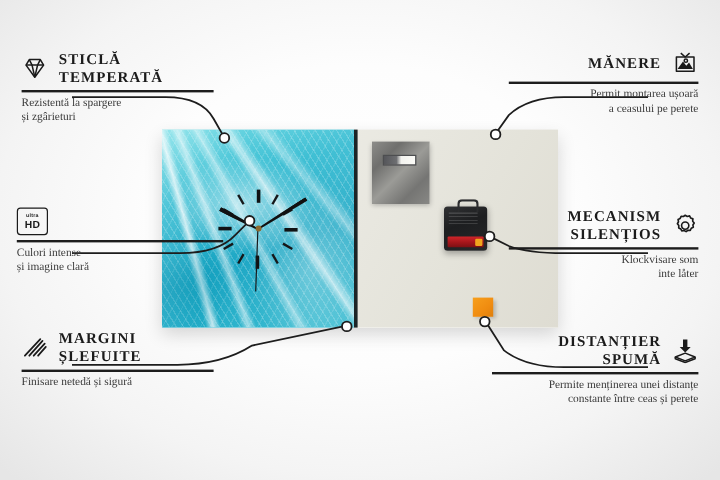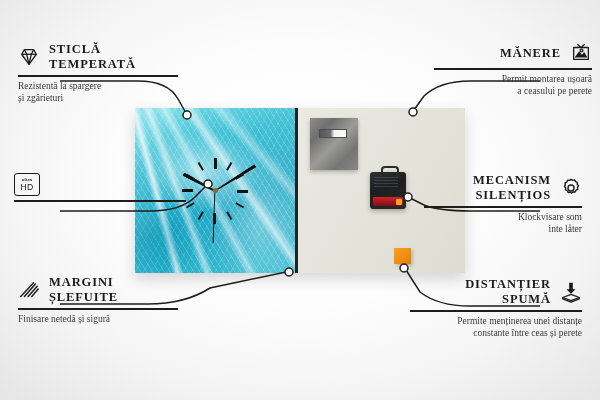--- a/index.html
+++ b/index.html
@@ -129,21 +129,21 @@
   }
   .callout.right .sub{text-align:right;}
   .ico{width:22px;height:22px;flex:0 0 22px;display:block;}
   .ico svg{display:block;width:22px;height:22px;}
 
   .hdbox{
     width:24px;height:21px;flex:0 0 24px;border:1.6px solid #1b1b1b;border-radius:3px;
     display:flex;flex-direction:column;align-items:center;justify-content:center;line-height:1;
   }
   .hdbox .u{font-family:"Liberation Sans",sans-serif;font-size:4.4px;font-weight:bold;letter-spacing:.2px;color:#1b1b1b;}
-  .hdbox .h{font-family:"Liberation Sans",sans-serif;font-size:8.6px;font-weight:normal;letter-spacing:.2px;color:#1b1b1b;margin-top:.5px;}
+  .hdbox .h{font-family:"Liberation Sans",sans-serif;font-size:8.6px;font-weight:bold;letter-spacing:.2px;color:#1b1b1b;margin-top:.5px;}
 
   
   #wires{position:absolute;left:0;top:0;width:600px;height:400px;pointer-events:none;}
 </style>
 </head>
 <body>
 
 <div id="stage">
 
   <div class="photo">
@@ -257,20 +257,23 @@
     <div class="head">
       <span class="hdbox">
         <span class="u">ultra</span>
         <span class="h">HD</span>
       </span>
       <span class="ttl">
         <br>
       </span>
     </div>
     <div class="rule"></div>
+    <div class="sub">
+      <span>Culori intense</span><br><span>și imagine clară</span>
+    </div>
   </div>
 
   <div class="callout left" style="left:18px;top:275px;width:160px;">
     <div class="head">
       <span class="ico">
         <svg viewBox="0 0 24 24" fill="none" stroke="#1b1b1b" stroke-width="1.6" stroke-linecap="round">
           <path d="M3 19 L17 4"></path>
             <path d="M7 19 L19 5.5"></path>
             <path d="M11 19 L21 8"></path>
             <path d="M15 19 L22 11"></path>
@@ -279,21 +282,21 @@
       <span class="ttl">
         <span>MARGINI</span><br><span>ȘLEFUITE</span>
       </span>
     </div>
     <div class="rule"></div>
     <div class="sub">
       <span>Finisare netedă și sigură</span>
     </div>
   </div>
 
-  <div class="callout right" style="left:434px;top:42px;width:158px;">
+  <div class="callout right" style="left:424px;top:42px;width:158px;">
     <div class="head">
       <span class="ttl">
         <span>MĂNERE</span><br>
       </span>
       <span class="ico">
         <svg viewBox="0 0 24 24" fill="none" stroke="#1b1b1b" stroke-width="1.4" stroke-linejoin="round">
           <path d="M8 2.5 L12 6 L16 2.5"></path>
           <rect x="4" y="6" width="16" height="13"></rect>
           <path d="M5 17 L10 10 L13 14 L15.5 11 L19 17 Z" fill="#1b1b1b" stroke="none"></path>
           <circle cx="12.6" cy="9.3" r="1.5"></circle>

